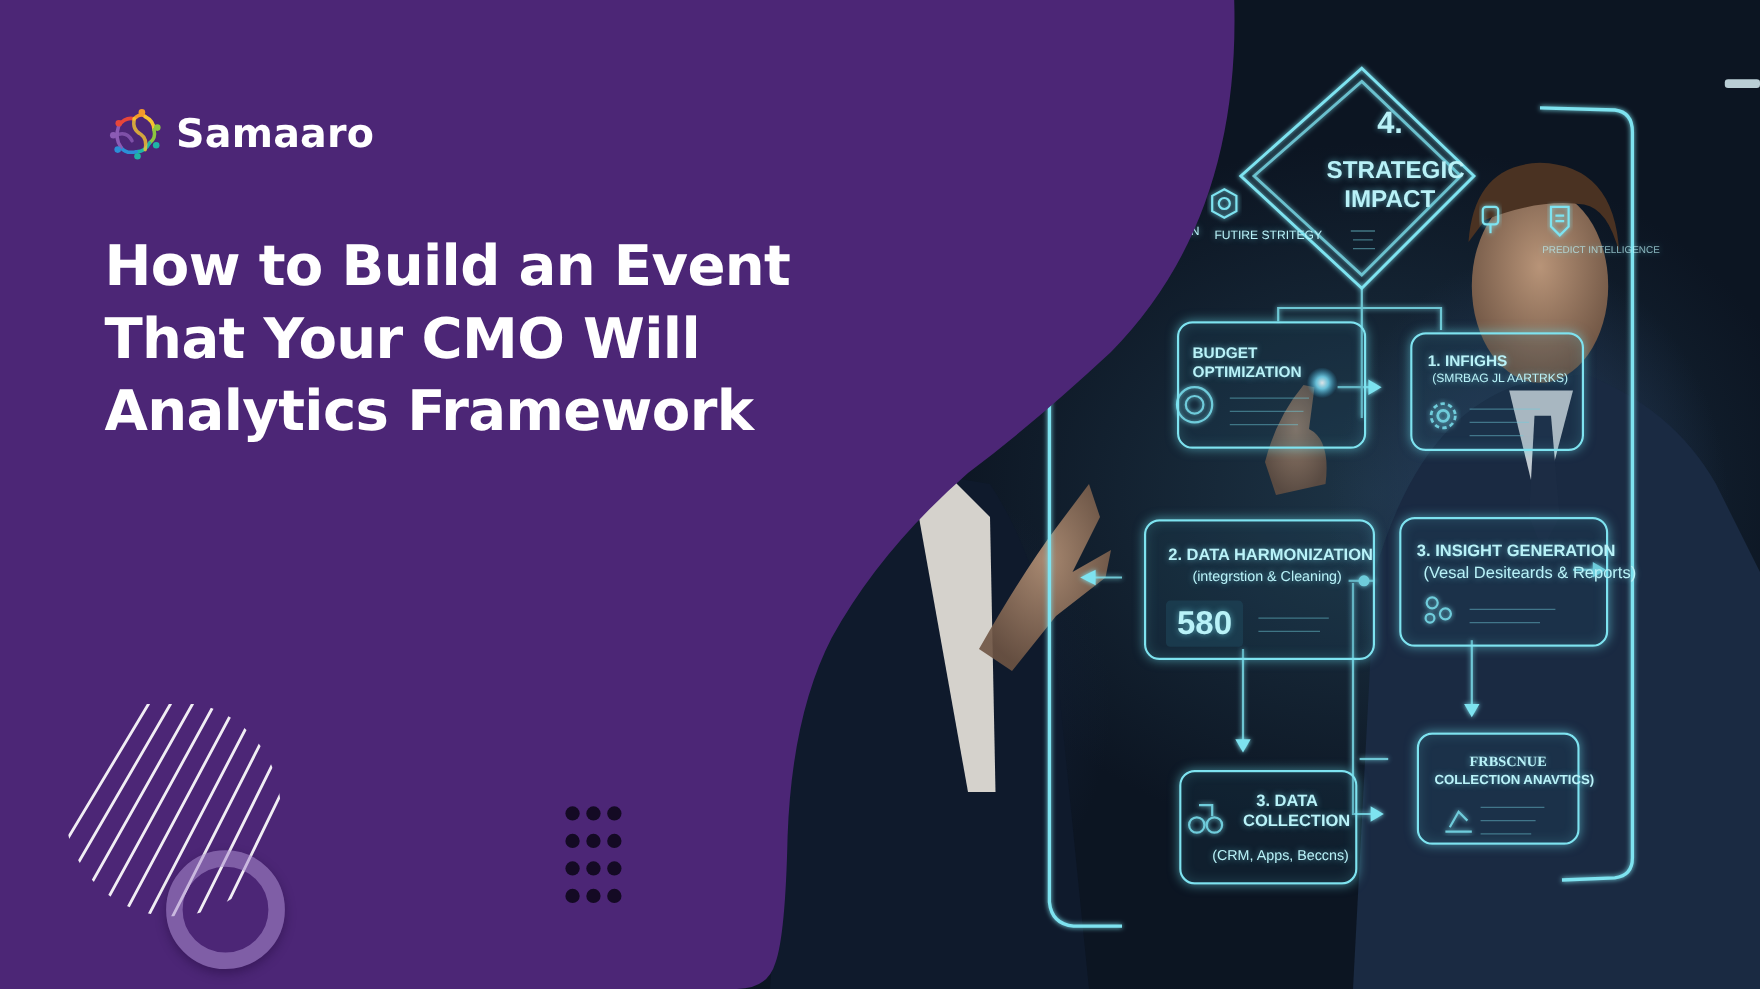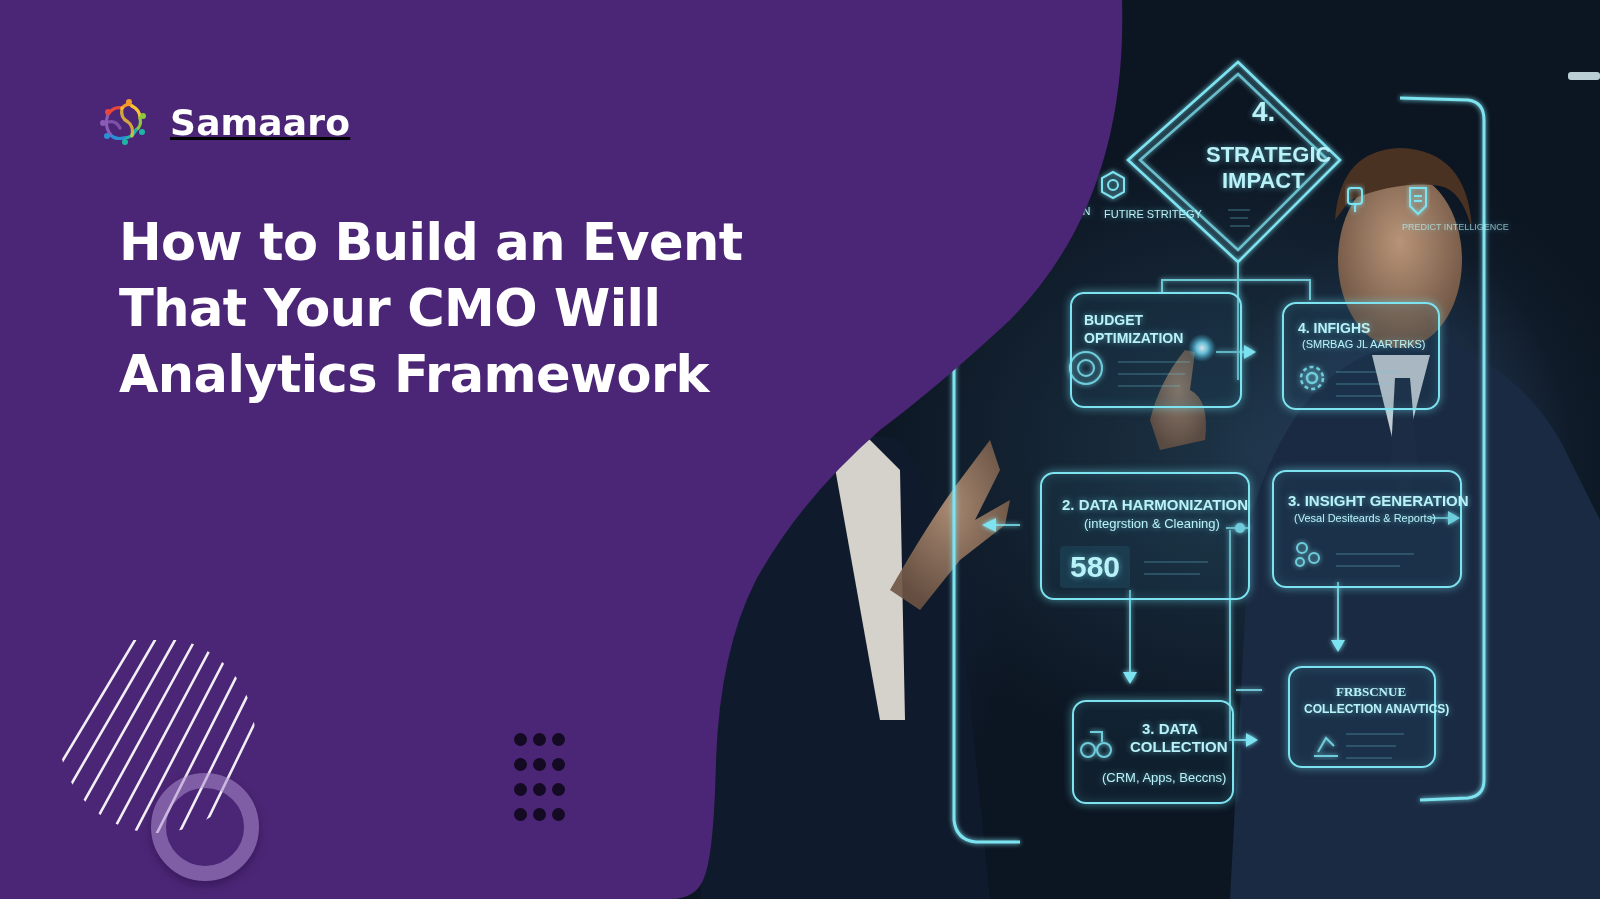--- a/index.html
+++ b/index.html
@@ -16,31 +16,31 @@
       radial-gradient(ellipse 200px 260px at 860px 640px, rgba(20,34,58,0.95), rgba(8,14,26,0) 75%),
       radial-gradient(ellipse 500px 400px at 1250px 450px, #1d3446, #0c1522 80%),
       linear-gradient(180deg, #0e1826 0%, #142434 50%, #0a111d 100%);
   }
   .photo svg { position: absolute; inset: 0; }
 
   
   .purple-shape { position: absolute; inset: 0; pointer-events: none; }
 
   
-  .logo { position: absolute; left: 98px; top: 96px; display: flex; align-items: center; gap: 20px; text-decoration: underline; }
+  .logo { position: absolute; left: 98px; top: 96px; display: flex; align-items: center; gap: 10px; }
   .logo-mark { width: 52px; height: 52px; }
   .logo-text { color: #ffffff; font-weight: bold; font-size: 36px; letter-spacing: 0.2px; font-family: "DejaVu Sans", sans-serif; }
 
   
   .headline {
     position: absolute; left: 95px; top: 210px; width: 700px;
     color: #ffffff; font-weight: bold; font-size: 51px; line-height: 66px;
     font-family: "DejaVu Sans", sans-serif; letter-spacing: -0.6px;
   }
-  .headline span { display: block; white-space: nowrap; margin-left: 24px; }
+  .headline span { display: block; white-space: nowrap; }
 
   
   .deco-stripes { position: absolute; left: 55px; top: 640px; width: 210px; height: 200px; }
   .deco-ring {
     position: absolute; left: 151px; top: 773px; width: 108px; height: 108px;
     border-radius: 50%; border: 15px solid rgba(170,140,205,0.55);
     box-shadow: 0 4px 10px rgba(20,0,40,0.35);
   }
   .deco-dots { position: absolute; left: 514px; top: 733px; display: grid; grid-template-columns: repeat(3, 13px); gap: 12px 6px; column-gap: 6px; }
   .deco-dots i { width: 13px; height: 13px; border-radius: 50%; background: #140a24; display: block; }
@@ -194,29 +194,29 @@
     <div class="holo" style="left:1252px;top:96px;font-size:28px;">4.</div>
     <div class="holo" style="left:1206px;top:142px;font-size:22px;">STRATEGIC</div>
     <div class="holo" style="left:1222px;top:168px;font-size:22px;">IMPACT</div>
     <div class="holo sm" style="left:1074px;top:205px;font-size:11px;">ON</div>
     <div class="holo sm" style="left:1104px;top:208px;font-size:11px;">FUTIRE STRITEGY</div>
     <div class="holo sm" style="left:1402px;top:222px;font-size:9px;opacity:0.7;">PREDICT INTELLIGENCE</div>
 
     <div class="holo" style="left:1084px;top:312px;font-size:14px;">BUDGET</div>
     <div class="holo" style="left:1084px;top:330px;font-size:14px;">OPTIMIZATION</div>
 
-    <div class="holo" style="left:1298px;top:320px;font-size:14px;">4. INFIGHS</div>
+    <div class="holo" style="left:1298px;top:320px;font-size:14px;">1. INFIGHS</div>
     <div class="holo sm" style="left:1302px;top:338px;font-size:11px;">(SMRBAG JL AARTRKS)</div>
 
     <div class="holo" style="left:1062px;top:496px;font-size:15px;">2. DATA HARMONIZATION</div>
     <div class="holo sm" style="left:1084px;top:516px;font-size:13px;">(integrstion &amp; Cleaning)</div>
     <div class="holo" style="left:1070px;top:550px;font-size:30px;">580</div>
 
     <div class="holo" style="left:1288px;top:492px;font-size:15px;">3. INSIGHT GENERATION</div>
-    <div class="holo sm" style="left:1294px;top:512px;font-size:11px;">(Vesal Desiteards &amp; Reports)</div>
+    <div class="holo sm" style="left:1294px;top:512px;font-size:15px;">(Vesal Desiteards &amp; Reports)</div>
 
     <div class="holo" style="left:1142px;top:720px;font-size:15px;">3. DATA</div>
     <div class="holo" style="left:1130px;top:738px;font-size:15px;text-align:center;">COLLECTION</div>
     <div class="holo sm" style="left:1102px;top:770px;font-size:13px;">(CRM, Apps, Beccns)</div>
 
     <div class="holo" style="left:1336px;top:684px;font-size:13px;font-family:Liberation Serif, serif;">FRBSCNUE</div>
     <div class="holo" style="left:1304px;top:702px;font-size:12px;">COLLECTION ANAVTICS)</div>
   </div>
 
   <svg class="purple-shape" width="1600" height="899" viewBox="0 0 1600 899">

